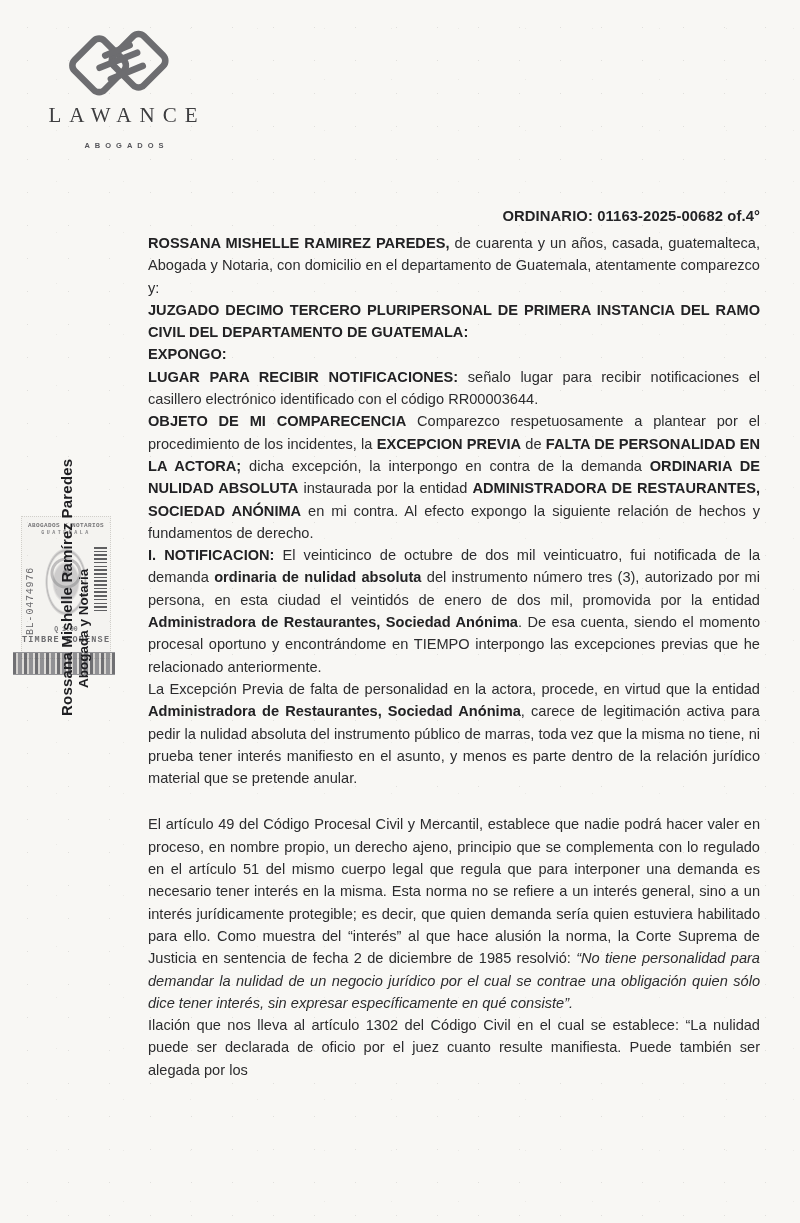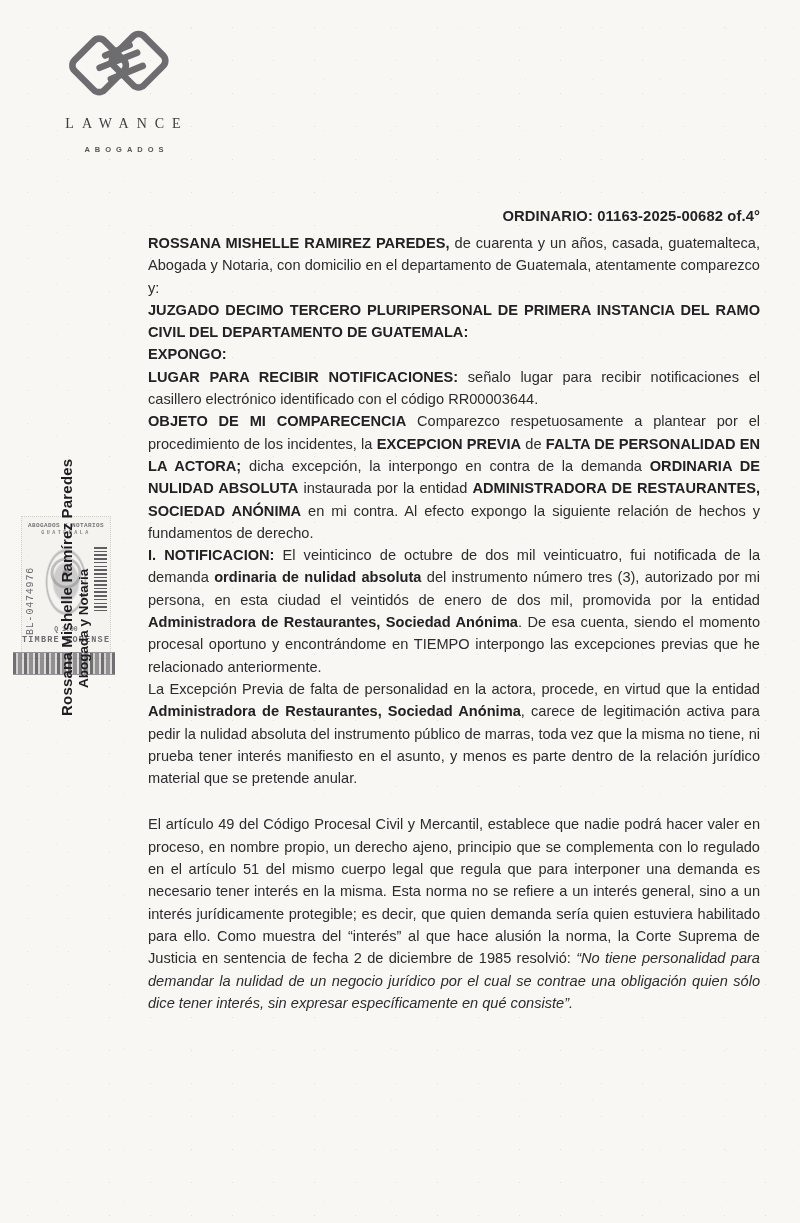--- a/index.html
+++ b/index.html
@@ -13,22 +13,22 @@
     background-size:41px 33px,67px 51px;
     background-position:7px 11px,23px 3px;
     overflow:hidden;
     font-family:"Liberation Sans",sans-serif;
     color:#2b2b2d;
   }
   
   .logo-block{position:absolute;left:36px;top:26px;width:176px;text-align:center;}
   .logo-mark{display:block;margin:0 auto;}
   .logo-name{
-    font-family:"Liberation Serif",serif;font-size:14px;letter-spacing:8px;
-    color:#3e3e40;white-space:nowrap;margin-top:14px;padding-left:6px;
+    font-family:"Liberation Serif",serif;font-size:21px;letter-spacing:8px;
+    color:#3e3e40;white-space:nowrap;margin-top:1px;padding-left:6px;
   }
   .logo-sub{
     font-size:7.5px;letter-spacing:5px;color:#55555a;white-space:nowrap;
     margin-top:13px;padding-left:5px;font-weight:bold;
   }
   
   .case-ref{
     position:absolute;left:148px;width:612px;top:208px;text-align:right;
     font-weight:bold;font-size:14.8px;color:#242426;letter-spacing:.1px;
   }
@@ -113,20 +113,21 @@
 
   <div class="doc-body">
       <p><span class="b">ROSSANA MISHELLE RAMIREZ PAREDES,</span><span> de cuarenta y un años, casada, guatemalteca, Abogada y Notaria, con domicilio en el departamento de Guatemala, atentamente comparezco y:</span></p>
       <p><span class="b">JUZGADO DECIMO TERCERO PLURIPERSONAL DE PRIMERA INSTANCIA DEL RAMO CIVIL DEL DEPARTAMENTO DE GUATEMALA:</span></p>
       <p class="center"><span class="b">EXPONGO:</span></p>
       <p><span class="b">LUGAR PARA RECIBIR NOTIFICACIONES:</span><span> señalo lugar para recibir notificaciones el casillero electrónico identificado con el código RR00003644.</span></p>
       <p><span class="b">OBJETO DE MI COMPARECENCIA</span><span> Comparezco respetuosamente a plantear por el procedimiento de los incidentes, la </span><span class="b">EXCEPCION PREVIA</span><span> de </span><span class="b">FALTA DE  PERSONALIDAD EN LA ACTORA;</span><span> dicha excepción, la interpongo en contra de la demanda </span><span class="b">ORDINARIA DE NULIDAD ABSOLUTA</span><span> instaurada por la entidad </span><span class="b">ADMINISTRADORA DE RESTAURANTES, SOCIEDAD ANÓNIMA</span><span> en mi contra. Al efecto expongo la siguiente relación de hechos y fundamentos de derecho.</span></p>
       <p><span class="b">I. NOTIFICACION:</span><span> El veinticinco de octubre de dos mil veinticuatro, fui notificada de la demanda </span><span class="b">ordinaria de nulidad absoluta</span><span> del instrumento número tres (3), autorizado por mi persona, en esta ciudad el veintidós de enero de dos mil, promovida por la entidad </span><span class="b">Administradora de Restaurantes, Sociedad Anónima</span><span>. De esa cuenta, siendo el momento procesal oportuno y encontrándome en TIEMPO interpongo las excepciones previas que he relacionado anteriormente.</span></p>
       <p><span>La Excepción Previa de falta de personalidad en la actora, procede, en virtud que la entidad </span><span class="b">Administradora de Restaurantes, Sociedad Anónima</span><span>, carece de legitimación activa para pedir la nulidad absoluta del instrumento público de marras, toda vez que la misma no tiene, ni prueba tener interés manifiesto en el asunto, y menos es parte dentro de la relación jurídico material que se pretende anular.</span></p>
       <p class="gap"><span>El artículo 49 del Código Procesal Civil y Mercantil, establece que nadie podrá hacer valer en proceso, en nombre propio, un derecho ajeno, principio que se complementa con lo regulado en el artículo 51 del mismo cuerpo legal que regula que para interponer una demanda es necesario tener interés en la misma.  Esta norma no se refiere a un interés general, sino a un interés jurídicamente protegible; es decir, que quien demanda sería quien estuviera habilitado para ello.  Como muestra del “interés” al que hace alusión la norma, la Corte Suprema de Justicia en sentencia de fecha 2 de diciembre de 1985 resolvió: </span><span class="i">“No tiene personalidad para demandar la nulidad de un negocio jurídico por el cual se contrae una obligación quien sólo dice tener interés, sin expresar específicamente en qué consiste”.</span></p>
+      <p><span>Ilación que nos lleva al artículo 1302 del Código Civil en el cual se establece: “La nulidad puede ser declarada de oficio por el juez cuanto resulte manifiesta. Puede también ser alegada por los</span></p>
     </div>
 
   <div class="stamp">
     <div class="stamp-org">ABOGADOS Y NOTARIOS</div>
     <div class="stamp-org2">GUATEMALA</div>
     <div class="stamp-serial">BL-0474976</div>
     <div class="stamp-emblem"></div>
     <div class="stamp-barcode"></div>
     <div class="stamp-value">Q 1.00</div>
     <div class="stamp-type">TIMBRE FORENSE</div>

